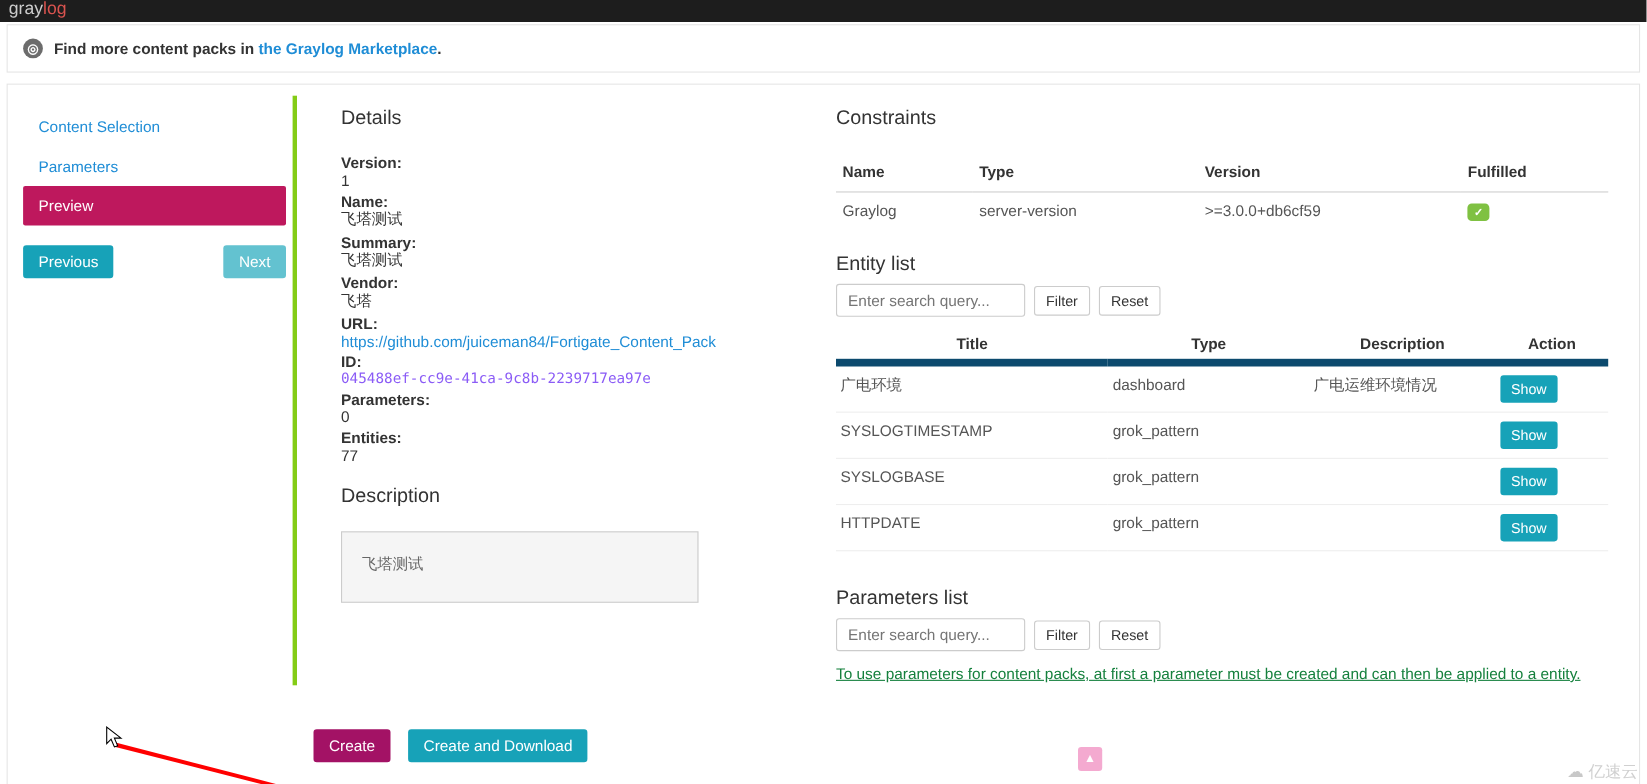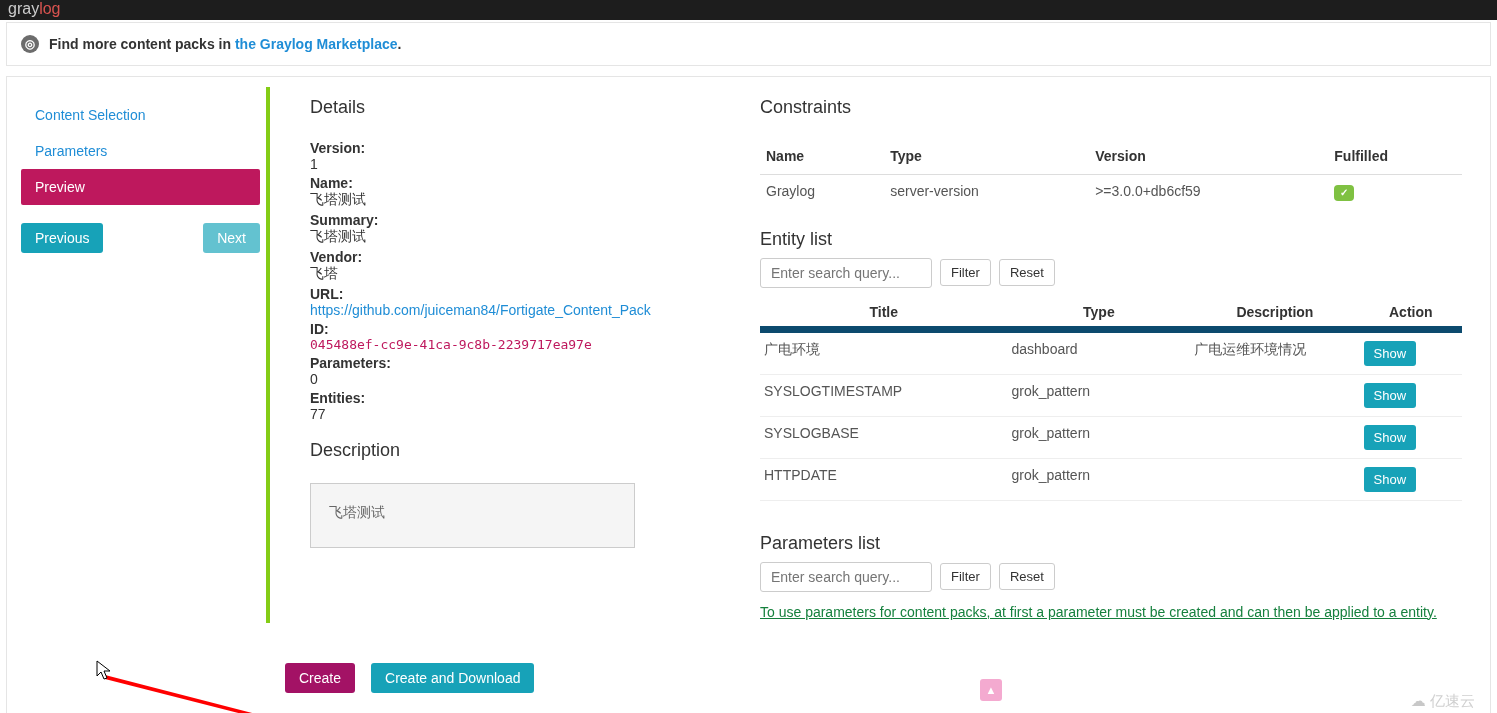--- a/index.html
+++ b/index.html
@@ -66,21 +66,21 @@
     .main-area { flex: 1; padding: 10px 0 0 40px; display: flex; gap: 50px; }
     .col-details { width: 400px; }
     .col-constraints { flex: 1; padding-right: 20px; }
 
     h3.section { font-size: 18px; font-weight: 400; color: #333; margin-bottom: 22px; }
 
     .kv-row { display: flex; margin-bottom: 3px; flex-direction: column; }
     .kv-label { width: 100px; font-weight: 700; }
     .kv-value { flex: 1; }
     .kv-value a { color: #1f8dd6; text-decoration: none; }
-    .mono-red { font-family: Menlo, Monaco, Consolas, monospace; color: #be185d; font-size: 13px; }
+    .mono-red { font-family: Menlo, Monaco, Consolas, monospace; color: #8b5cf6; font-size: 13px; }
 
     .desc-box {
       margin-top: 12px; padding: 20px 18px;
       border: 1px solid #ccc; background: #f5f5f5;
       color: #666; width: 325px; height: 65px;
     }
 
     table.ctable { width: 100%; border-collapse: collapse; margin-bottom: 20px; }
     table.ctable th {
       text-align: left; font-weight: 700; padding: 8px 6px 10px 6px; color: #333;
@@ -137,21 +137,21 @@
     .scroll-top-btn {
       position: absolute;
       right: 480px;
       bottom: -8px;
       width: 22px; height: 22px;
       background: #f4aad0; border-radius: 3px;
       display: flex; align-items: center; justify-content: center;
       cursor: pointer; color: #fff; font-size: 11px;
     }
     .watermark {
-      position: fixed; right: 22px; bottom: 2px;
+      position: fixed; right: 8px; bottom: 2px;
       color: #d0d0d0; font-size: 15px; font-weight: 500;
     }
     .watermark .cloud {
       display: inline-block; color: #c8c8c8;
     }
   </style>
 </head>
 <body>
 
 <div class="brand-area">

